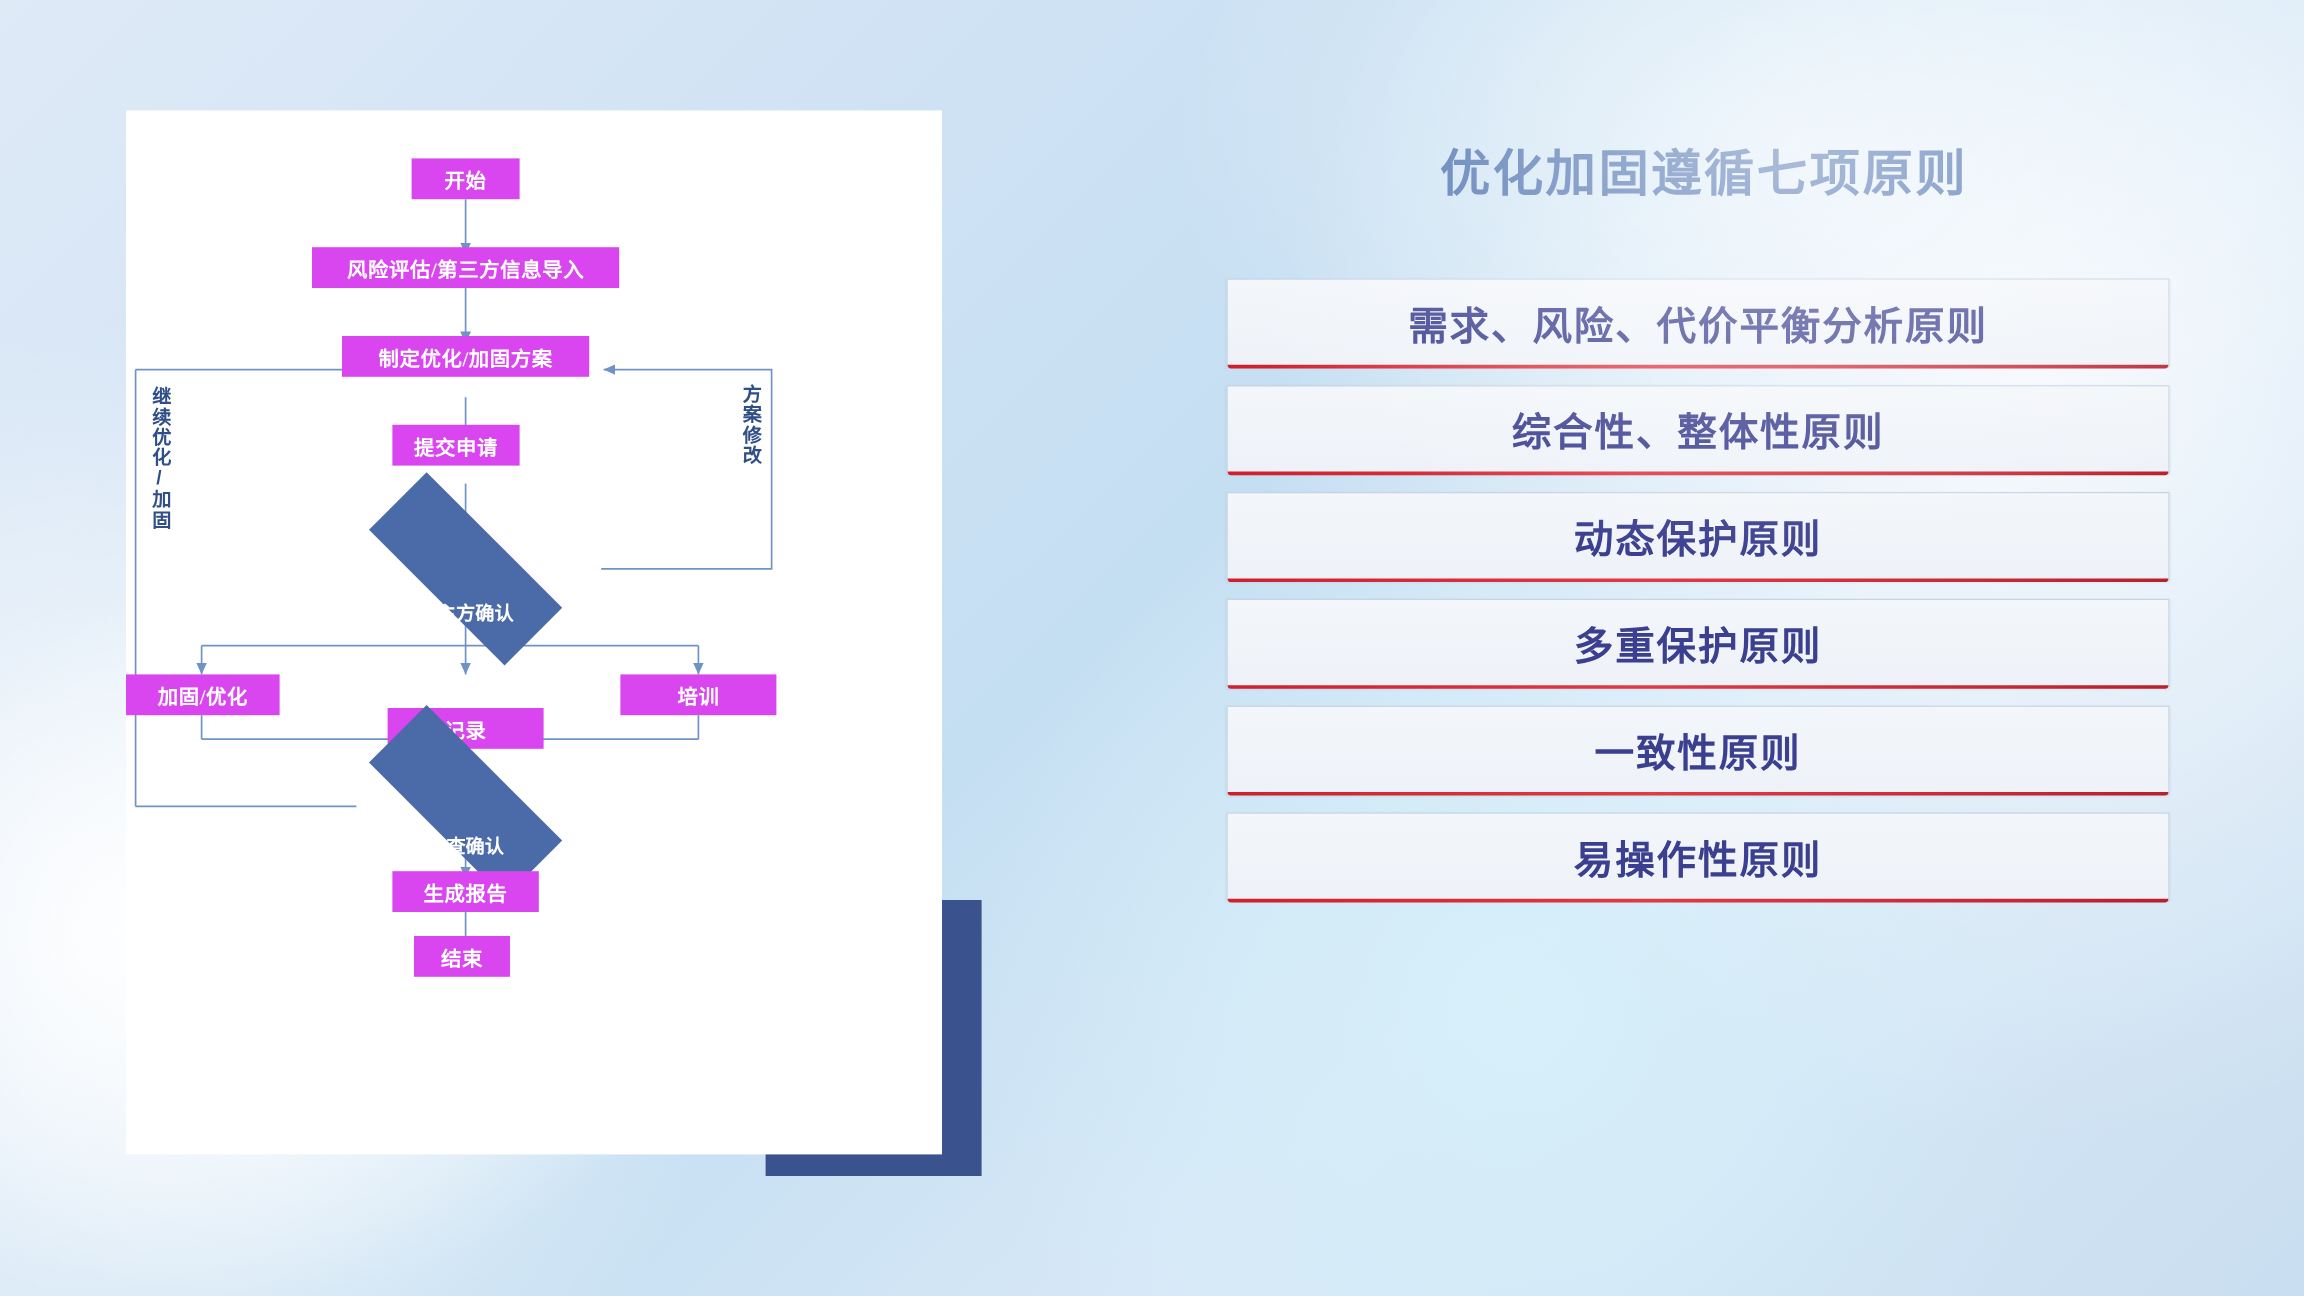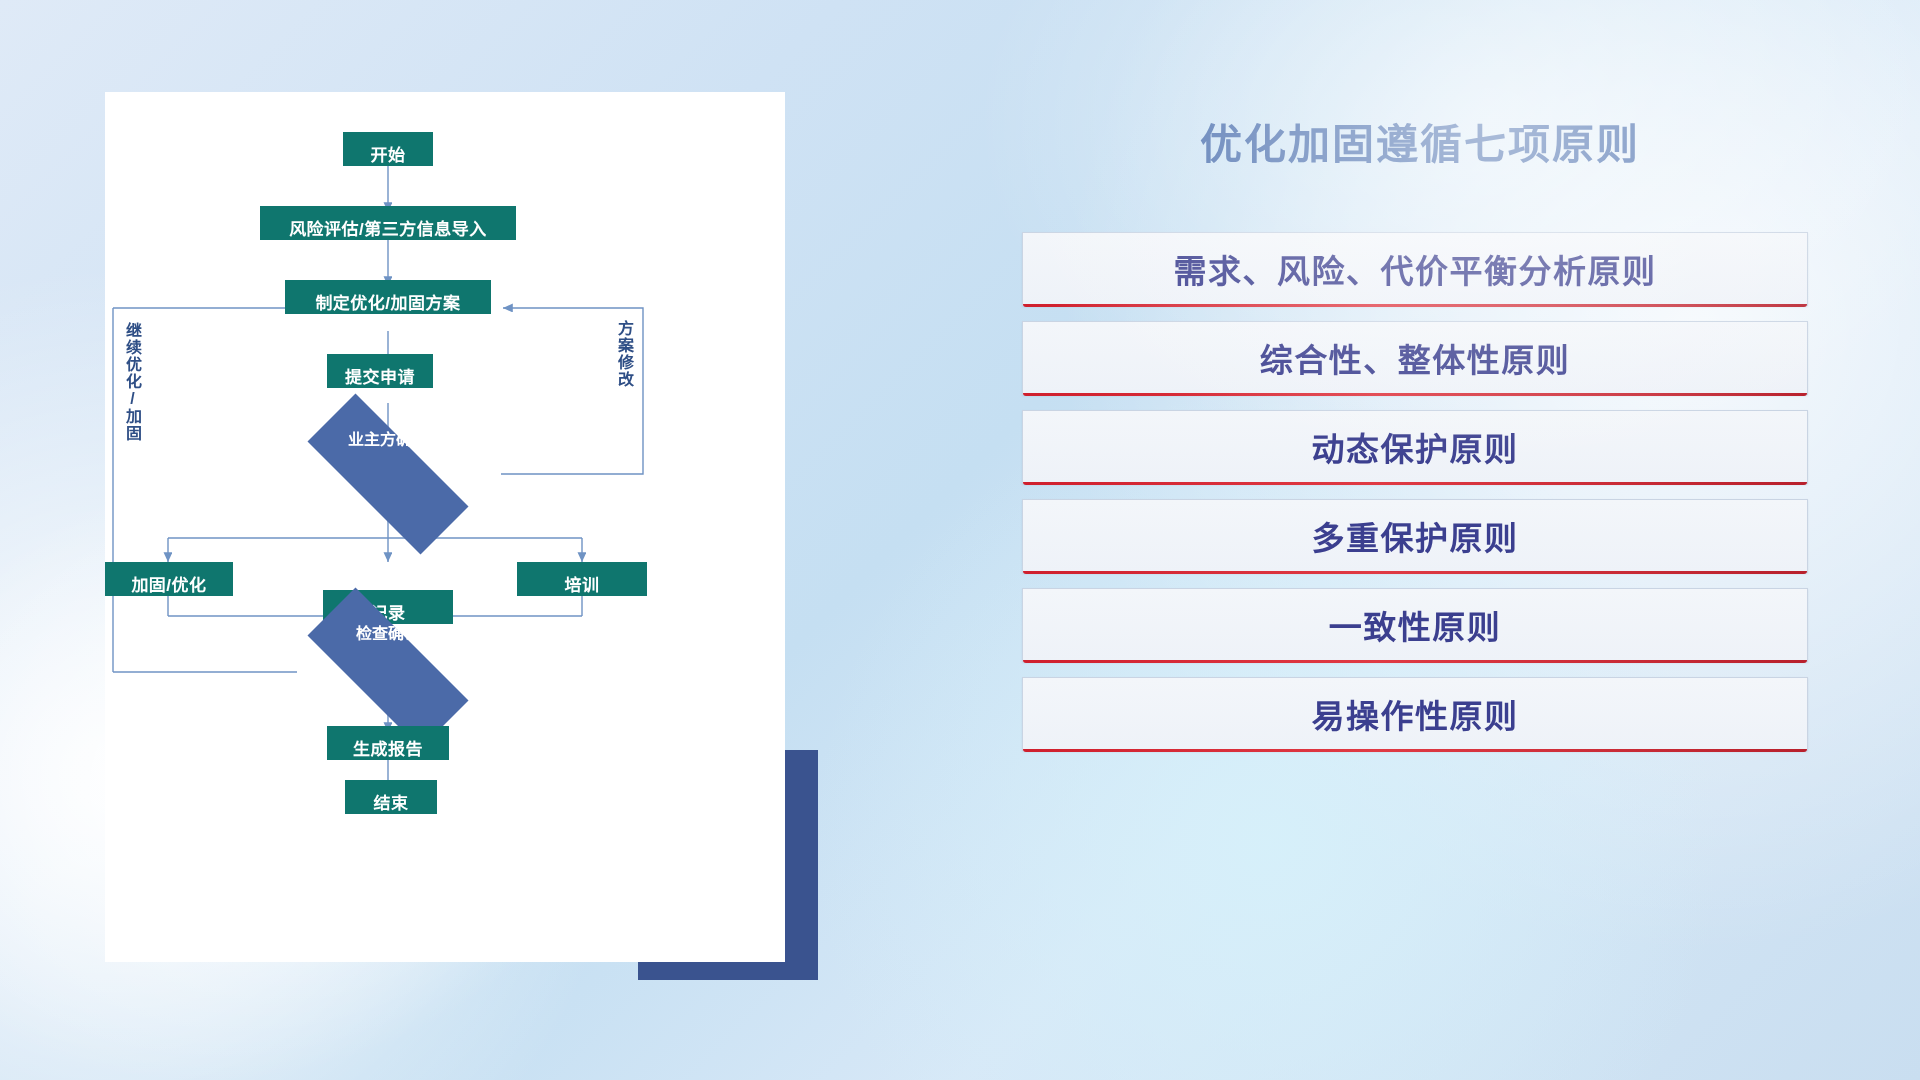--- a/index.html
+++ b/index.html
@@ -61,48 +61,49 @@
     background: #ffffff;
     z-index: 2;
   }
 
   .flow-svg { position: absolute; left: 0; top: 0; }
 
   .node {
     position: absolute;
     box-sizing: border-box;
     display: flex;
-    align-items: flex-end;
+    align-items: center;
     justify-content: center;
-    background: #0f766e;
+    background: #d946ef;
     color: #ffffff;
     font-size: 17px;
     font-weight: 700;
     letter-spacing: 0.5px;
     white-space: nowrap;
     z-index: 4;
+    font-family: Liberation Serif, serif;
   }
   .node.sm { height: 34px; }
 
   .diamond {
     position: absolute;
     z-index: 4;
   }
   .diamond .dshape {
     position: absolute;
     inset: 0;
     background: #4b6aa8;
     transform: rotate(45deg) scale(0.707);
     transform-origin: center;
   }
   .diamond .dlabel {
     position: absolute;
     inset: 0;
     display: flex;
-    align-items: flex-start;
+    align-items: flex-end;
     justify-content: center;
     color: #ffffff;
     font-size: 16px;
     font-weight: 700;
     z-index: 2;
   }
 
   .vlabel {
     position: absolute;
     writing-mode: vertical-rl;
@@ -247,21 +248,21 @@
       <div class="dshape"></div>
       <div class="dlabel">
           <span>检查确认</span>
         </div>
     </div>
 
     <div class="node sm" style="left:222px; top:634px; width:122px;">
       <span>生成报告</span>
     </div>
 
-    <div class="node sm" style="left:240px; top:688px; width:92px;">
+    <div class="node sm" style="left:240px; top:688px; width:80px;">
       <span>结束</span>
     </div>
 
     <div class="vlabel" style="left:18px; top:230px; height:140px;">
       <span>继续优化/加固</span>
     </div>
     <div class="vlabel" style="left:510px; top:228px; height:110px;">
       <span>方案修改</span>
     </div>
   </div>

